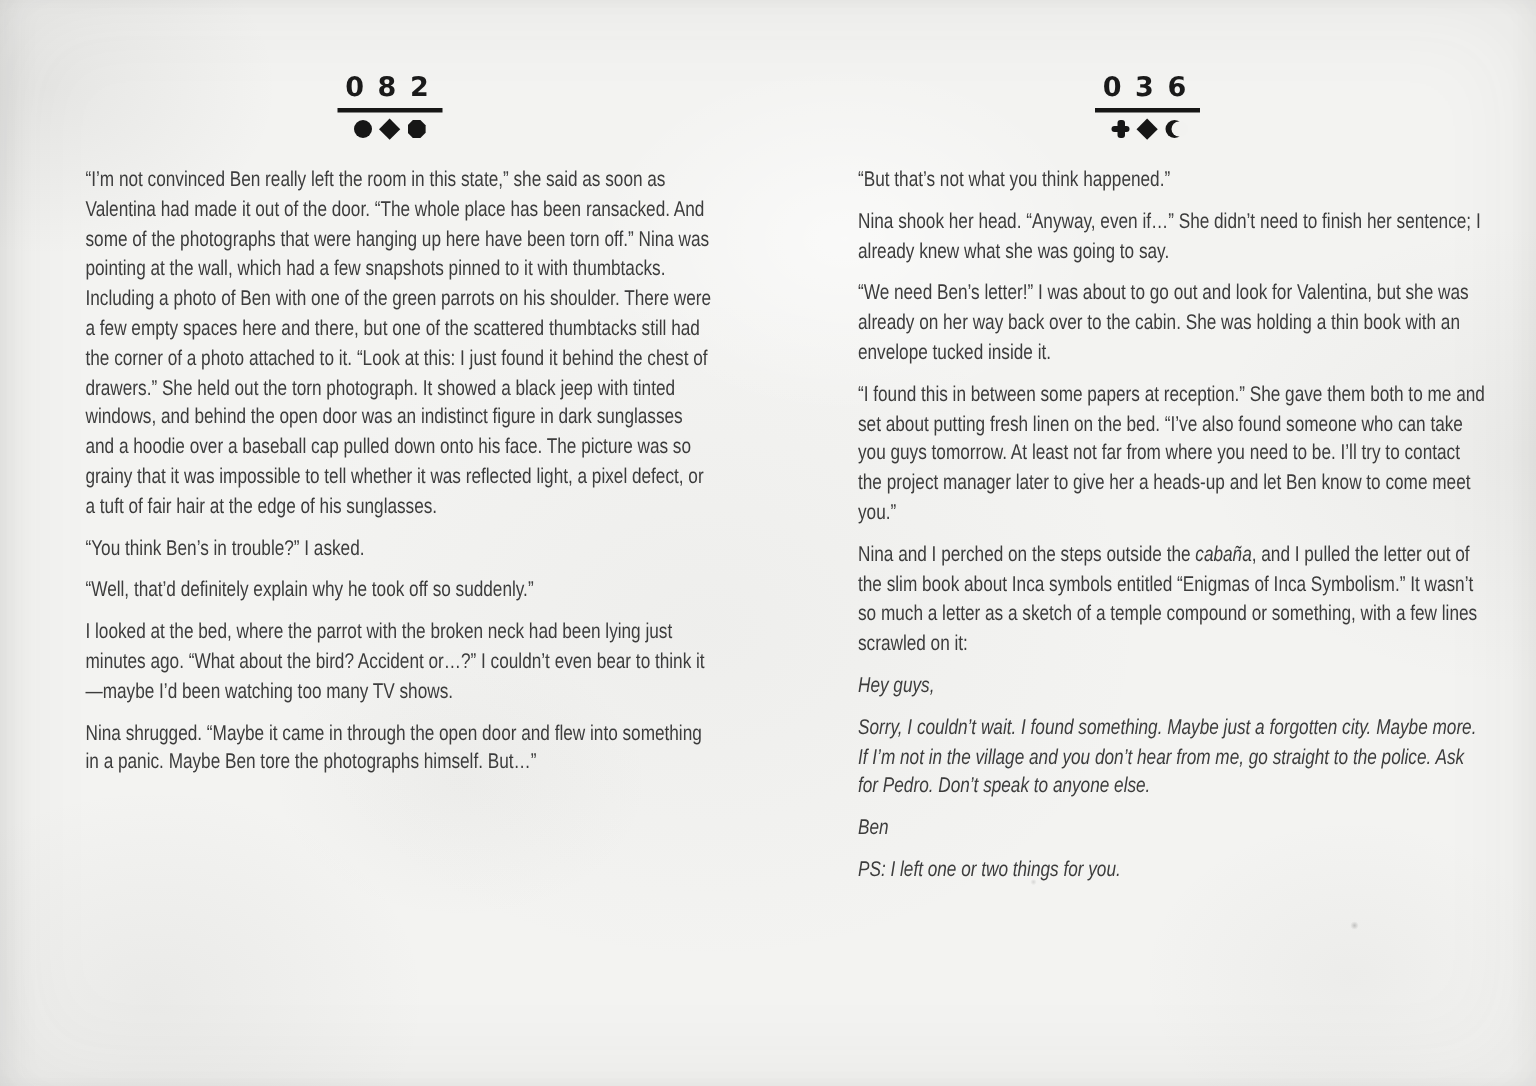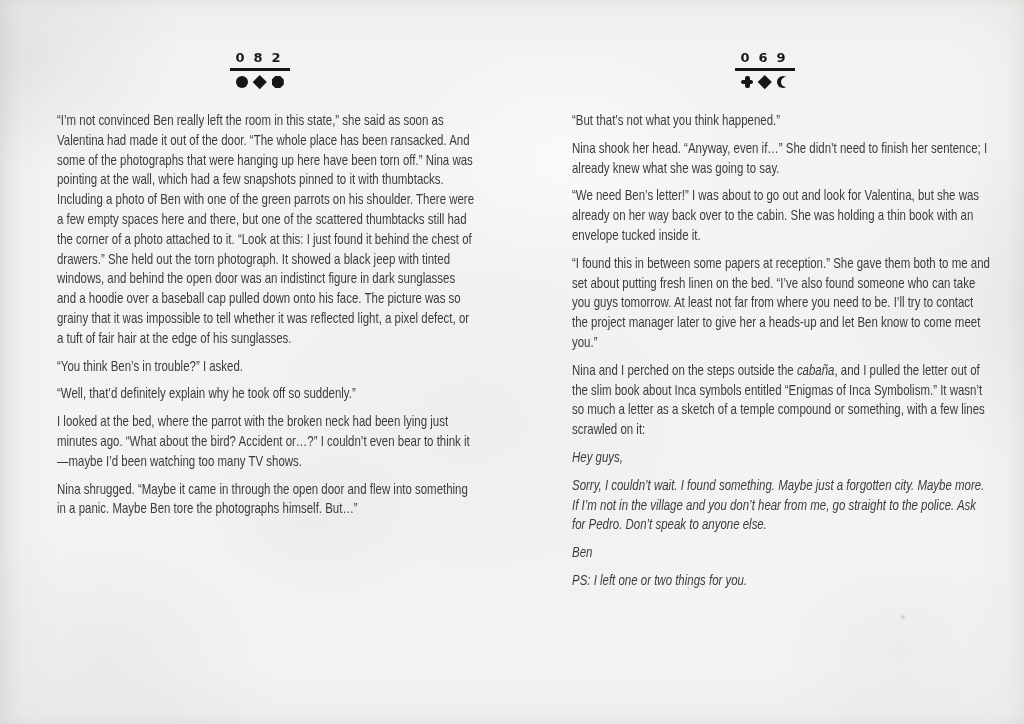--- a/index.html
+++ b/index.html
@@ -43,21 +43,21 @@
     right: 0;
     text-align: center;
   }
   .page[data-page="0"] .page-header { transform: translateX(-7px); }
   .page[data-page="1"] .page-header { transform: translateX(-17px); }
 
   .page-number {
     display: inline-block;
     font-family: "DejaVu Sans", sans-serif;
     font-weight: bold;
-    font-size: 13px;
+    font-size: 18px;
     color: #1a1a1a;
     letter-spacing: 9px;
     padding: 0 0 3px 5px;
     border-bottom: 3px solid #161616;
   }
   .page-symbols {
     margin-top: 4px;
     display: flex;
     justify-content: center;
     align-items: center;
@@ -119,21 +119,21 @@
       <p><span>“I’m not convinced Ben really left the room in this state,” she said as soon as Valentina had made it out of the door. “The whole place has been ransacked. And some of the photographs that were hanging up here have been torn off.” Nina was pointing at the wall, which had a few snapshots pinned to it with thumbtacks. Including a photo of Ben with one of the green parrots on his shoulder. There were a few empty spaces here and there, but one of the scattered thumbtacks still had the corner of a photo attached to it. “Look at this: I just found it behind the chest of drawers.” She held out the torn photograph. It showed a black jeep with tinted windows, and behind the open door was an indistinct figure in dark sunglasses and a hoodie over a baseball cap pulled down onto his face. The picture was so grainy that it was impossible to tell whether it was reflected light, a pixel defect, or a tuft of fair hair at the edge of his sunglasses.</span></p>
       <p><span>“You think Ben’s in trouble?” I asked.</span></p>
       <p><span>“Well, that’d definitely explain why he took off so suddenly.”</span></p>
       <p><span>I looked at the bed, where the parrot with the broken neck had been lying just minutes ago. “What about the bird? Accident or…?” I couldn’t even bear to think it—maybe I’d been watching too many TV shows.</span></p>
       <p><span>Nina shrugged. “Maybe it came in through the open door and flew into something in a panic. Maybe Ben tore the photographs himself. But…”</span></p>
     </div>
 </section>
 
 <section class="page" data-page="1">
   <header class="page-header">
-    <div class="page-number">069</div>
+    <div class="page-number">036</div>
     <div class="page-symbols">
         <span class="sym plus"></span>
         <span class="sym diamond"></span>
         <span class="sym crescent"></span>
       </div>
   </header>
   <div class="page-content">
       <p><span>“But that’s not what you think happened.”</span></p>
       <p><span>Nina shook her head. “Anyway, even if…” She didn’t need to finish her sentence; I already knew what she was going to say.</span></p>
       <p><span>“We need Ben’s letter!” I was about to go out and look for Valentina, but she was already on her way back over to the cabin. She was holding a thin book with an envelope tucked inside it.</span></p>

